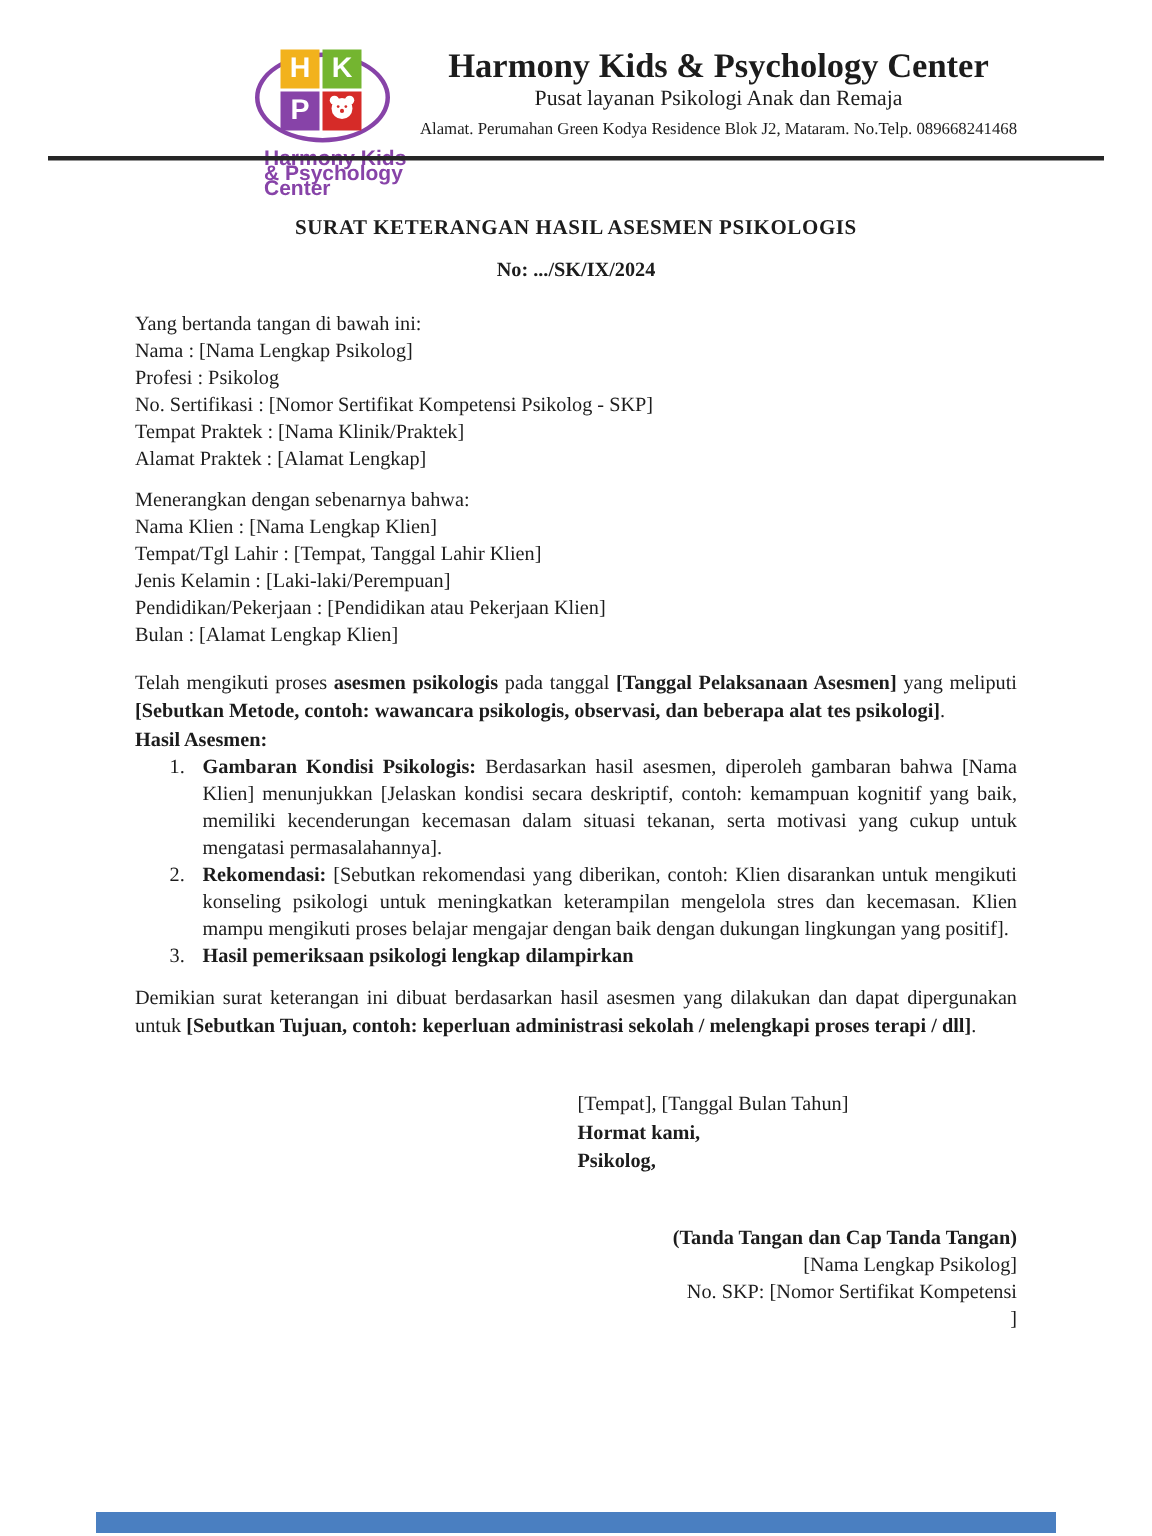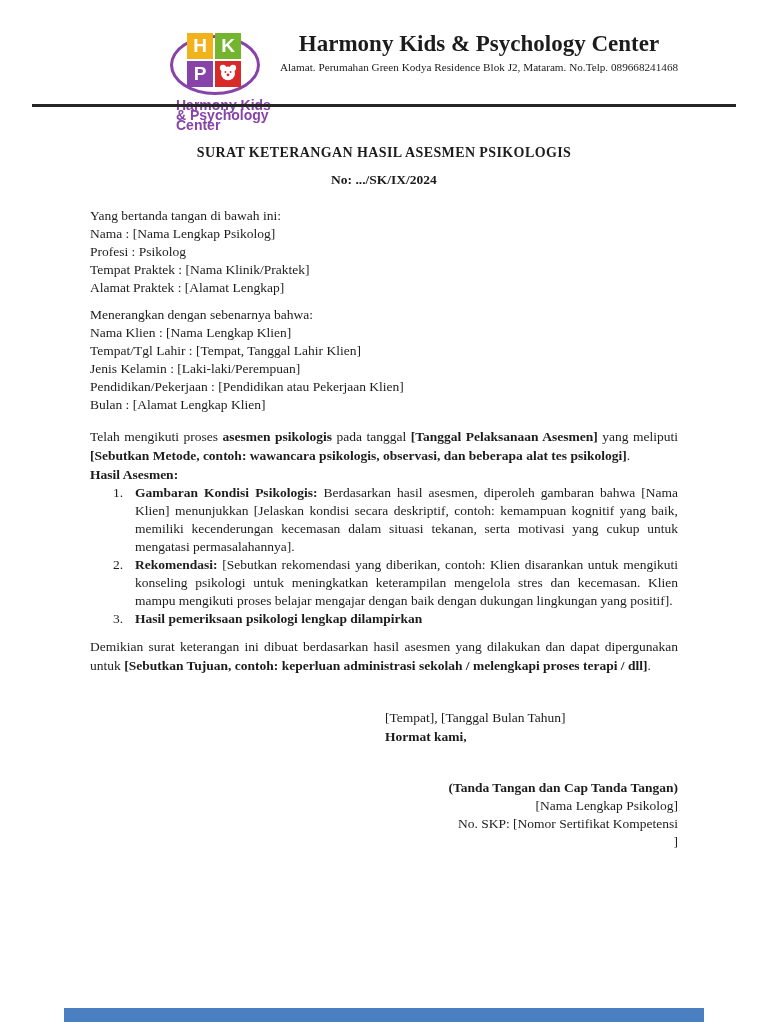--- a/index.html
+++ b/index.html
@@ -85,34 +85,36 @@
         </div>
       </div>
       <div class="logo-caption" style="color: rgb(135, 67, 168);">
         <div>Harmony Kids</div>
         <div>&amp; Psychology</div>
         <div>Center</div>
       </div>
     </div>
     <div class="head-text">
       <div class="clinic-name">Harmony Kids &amp; Psychology Center</div>
+      <div class="tagline">Pusat layanan Psikologi Anak dan Remaja</div>
       <div class="address">Alamat. Perumahan Green Kodya Residence Blok J2, Mataram. No.Telp. 089668241468</div>
     </div>
   </div>
   <div class="rule" style="background-color: rgb(38, 38, 38);"></div>
 
   <div class="doc-body">
 
     <div class="letter-title">SURAT KETERANGAN HASIL ASESMEN PSIKOLOGIS</div>
     <div class="letter-no">No: .../SK/IX/2024</div>
 
     <div class="fields">
       <div>Yang bertanda tangan di bawah ini:</div>
       <div>Nama : [Nama Lengkap Psikolog]</div>
       <div>Profesi : Psikolog</div>
+      <div>No. Sertifikasi : [Nomor Sertifikat Kompetensi Psikolog - SKP]</div>
       <div>Tempat Praktek : [Nama Klinik/Praktek]</div>
       <div>Alamat Praktek : [Alamat Lengkap]</div>
     </div>
 
     <div class="fields client">
       <div>Menerangkan dengan sebenarnya bahwa:</div>
       <div>Nama Klien : [Nama Lengkap Klien]</div>
       <div>Tempat/Tgl Lahir : [Tempat, Tanggal Lahir Klien]</div>
       <div>Jenis Kelamin : [Laki-laki/Perempuan]</div>
       <div>Pendidikan/Pekerjaan : [Pendidikan atau Pekerjaan Klien]</div>
@@ -137,20 +139,21 @@
           <div class="itext"><span class="b">Hasil pemeriksaan psikologi lengkap dilampirkan</span></div>
         </div>
       </div>
     </div>
 
     <div class="closing just"><span>Demikian surat keterangan ini dibuat berdasarkan hasil asesmen yang dilakukan dan dapat dipergunakan untuk </span><span class="b">[Sebutkan Tujuan, contoh: keperluan administrasi sekolah / melengkapi proses terapi / dll]</span><span>.</span></div>
 
     <div class="sig">
       <div>[Tempat], [Tanggal Bulan Tahun]</div>
       <div class="salutation">Hormat kami,</div>
+      <div class="role">Psikolog,</div>
       <div class="sig-gap"></div>
       <div class="stamp-group">
         <div class="stamp-note">(Tanda Tangan dan Cap Tanda Tangan)</div>
         <div>[Nama Lengkap Psikolog]</div>
         <div>No. SKP: [Nomor Sertifikat Kompetensi</div>
       </div>
     </div>
     <div class="bracket-line">]</div>
 
   </div>

